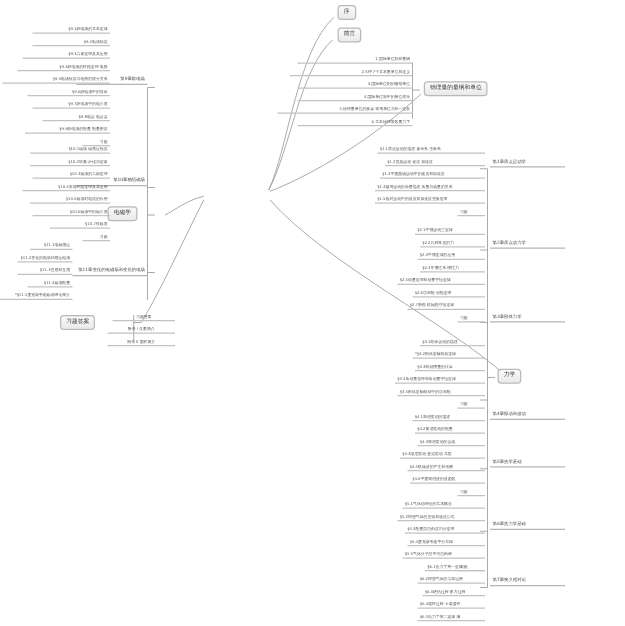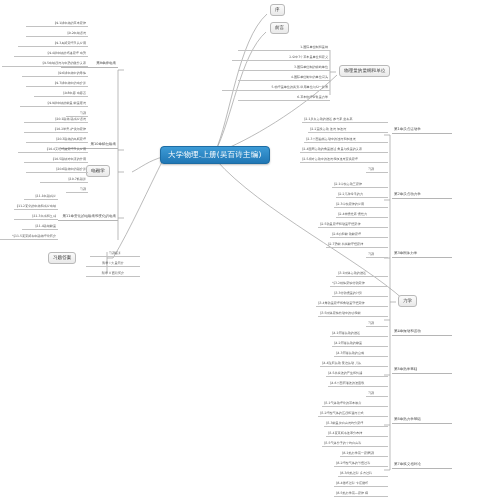--- a/index.html
+++ b/index.html
@@ -90,21 +90,20 @@
       <path d="M390,470 L384,470"></path>
 
       <path d="M330,72 L336,72"></path>
       <path d="M330,50 L330,95"></path>
 
       <path d="M107,258 L113,258"></path>
       <path d="M107,252 L107,272"></path>
     </g>
   </svg>
 
-  <div class="node root" style="left:160px;top:146px;">大学物理.上册(吴百诗主编)</div>
 
   <div class="node l1" style="left:270px;top:4px;">序</div>
   <div class="node l1" style="left:270px;top:22px;">前言</div>
 
   <div class="node l1" style="left:339px;top:65px;">物理量的量纲和单位</div>
   <div class="node leaf rt" style="left:238px;top:46px;width:92px;">1.国际单位制和量纲</div>
   <div class="node leaf rt" style="left:232px;top:56px;width:98px;">2.SI中7个基本量单位和定义</div>
   <div class="node leaf rt" style="left:238px;top:66px;width:92px;">3.国际单位制的辅助单位</div>
   <div class="node leaf rt" style="left:238px;top:76px;width:92px;">4.国际单位制中的单位词头</div>
   <div class="node leaf rt" style="left:222px;top:86px;width:108px;">5.物理量单位的换算-常用单位与SI一览表</div>

